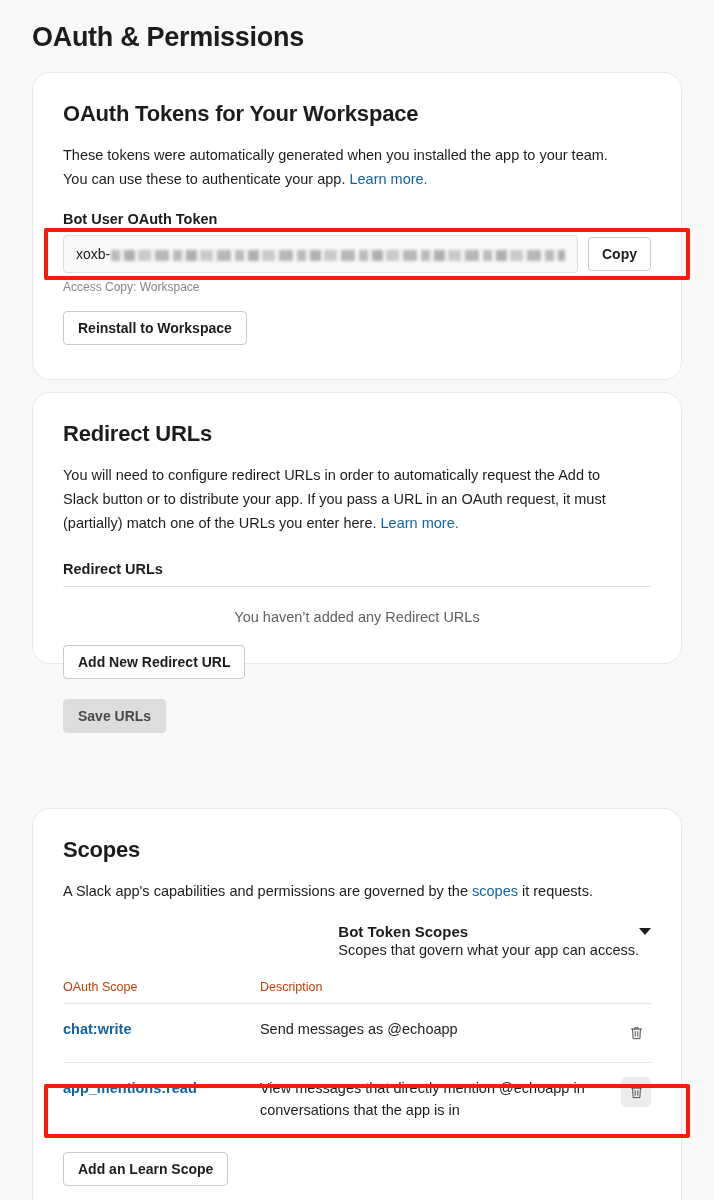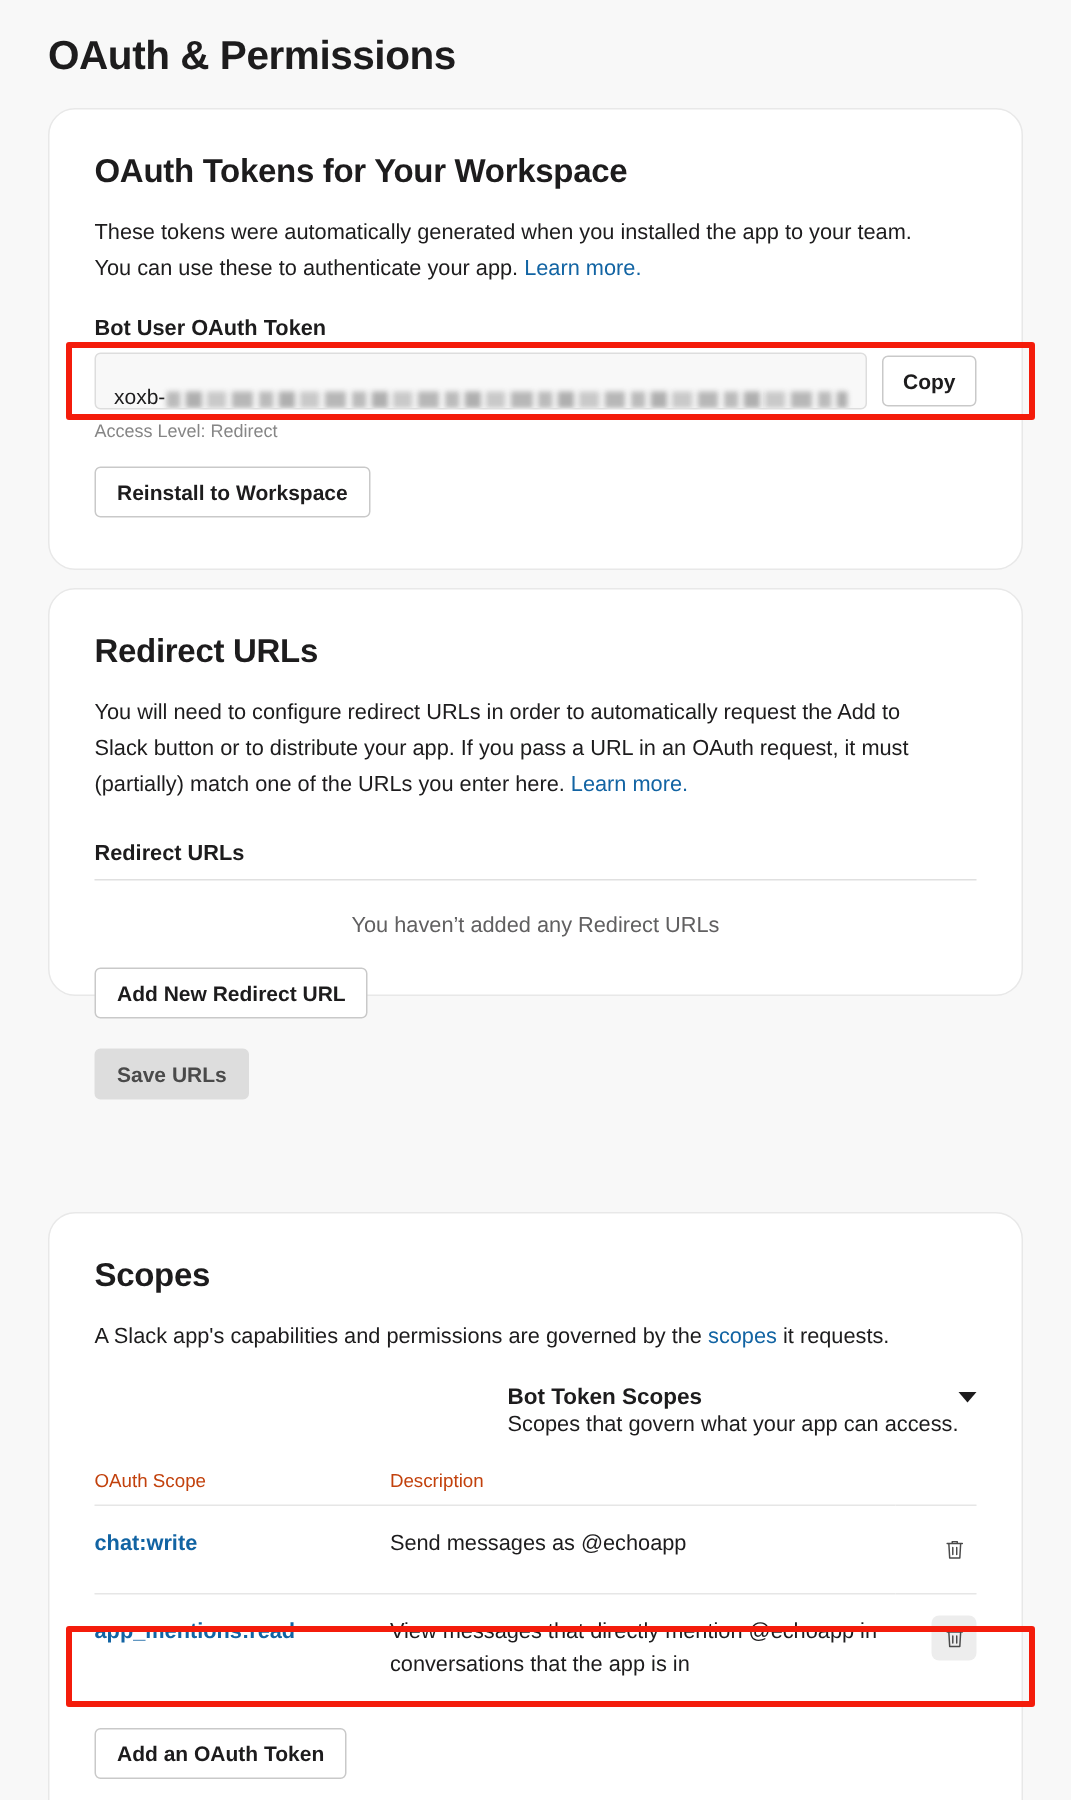--- a/index.html
+++ b/index.html
@@ -58,21 +58,21 @@
 
   
   .token-row { display: flex; align-items: center; gap: 0; }
   .token-input {
     flex: 1;
     height: 38px;
     background: #f8f8f8;
     border: 1px solid #ddd;
     border-radius: 4px;
     display: flex;
-    align-items: flex-end;
+    align-items: center;
     padding: 0 12px;
     font-size: 14px;
     color: #1d1c1d;
     overflow: hidden;
   }
   .token-prefix { white-space: nowrap; }
   .token-blur {
     flex: 1;
     height: 11px;
     margin-left: 1px;
@@ -225,21 +225,21 @@
 
       <div class="token-row">
         <div class="token-input">
           <span class="token-prefix">xoxb-</span>
           <span class="token-blur"></span>
         </div>
         <button class="btn btn-copy">Copy</button>
       </div>
 
       <div style="height:7px"></div>
-      <div class="muted-small">Access Level: Redirect</div>
+      <div class="muted-small">Access Copy: Workspace</div>
 
       <div style="height:17px"></div>
       <button class="btn">Reinstall to Workspace</button>
     </div>
   </div>
 
   <div class="card" id="card-redirect">
     <div class="card-inner">
       <h2 class="section-title">Redirect URLs</h2>
       <p class="section-desc">
@@ -308,20 +308,20 @@
               <button class="trash-btn hovered">
                 <svg width="15" height="16" viewBox="0 0 16 17" fill="none">
                   <path d="M2.6 4.3h10.8M6.2 4.3V2.9h3.6v1.4M3.8 4.3l.6 10.2h7.2l.6-10.2M6.6 7v5M9.4 7v5" stroke="#4a4a4a" stroke-width="1.05" stroke-linecap="round" stroke-linejoin="round"></path>
                 </svg>
               </button>
             </td>
           </tr>
         </tbody>
       </table>
 
-      <button class="btn btn-add-scope">Add an OAuth Token</button>
+      <button class="btn btn-add-scope">Add an Learn Scope</button>
     </div>
   </div>
 
   <div class="redbox" id="redbox-token"></div>
   <div class="redbox" id="redbox-scope"></div>
 
 </div>
 
 </body></html>

